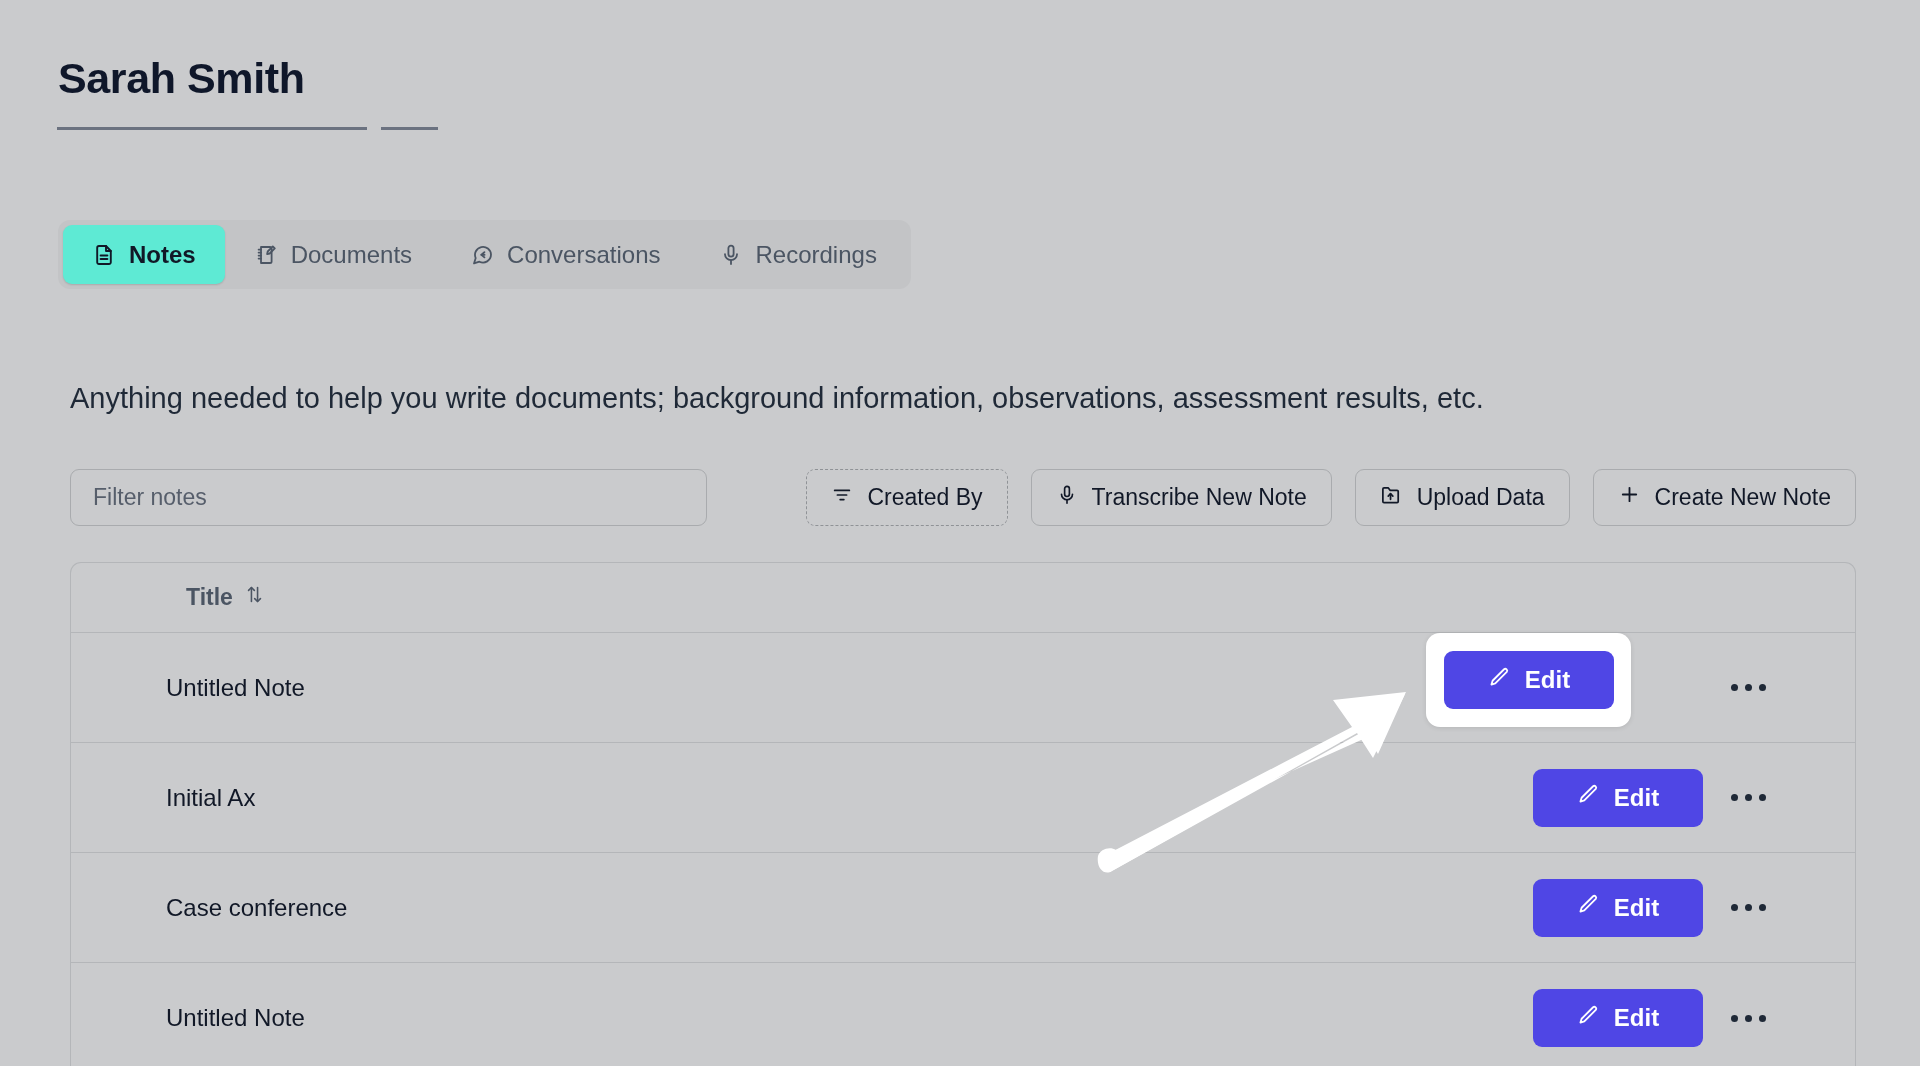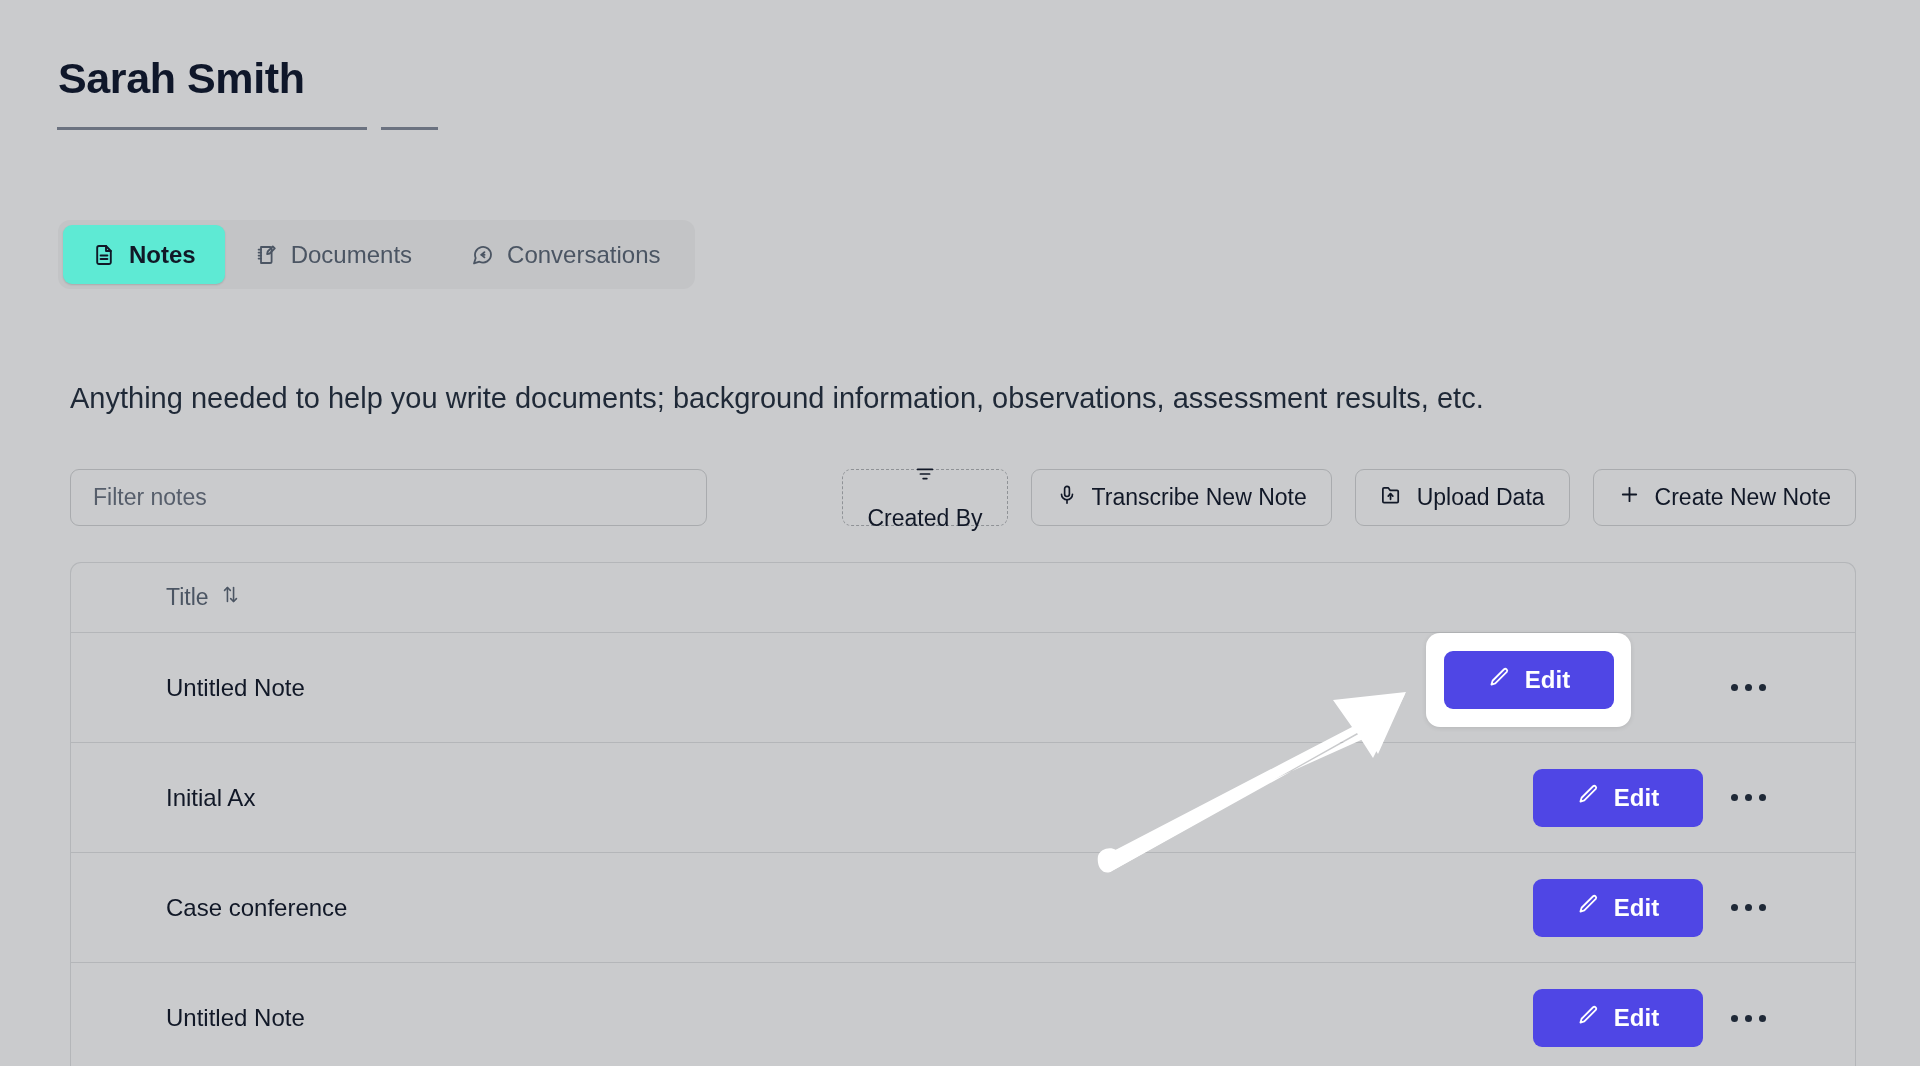--- a/index.html
+++ b/index.html
@@ -68,40 +68,41 @@
   .filter-input::placeholder { color: #565e6b; }
   .spacer { flex: 1 1 auto; }
   .act-btn {
     display: flex; align-items: center; justify-content: center;
     gap: 14px; height: 57px; padding: 0 24px;
     font-size: 23px; color: #111827; font-weight: 500;
     background: transparent; border: 1px solid #a9abae;
     border-radius: 9px; cursor: pointer; white-space: nowrap;
     font-family: "Liberation Sans", sans-serif;
   }
-  .act-btn.dashed { border-style: dashed; border-color: #8f9296; flex-direction: column; }
+  .act-btn.dashed { border-style: dashed; border-color: #8f9296; }
   .act-btn + .act-btn { margin-left: 23px; }
 
   
   .table {
     position: absolute; left: 70px; top: 562px;
     width: 1786px;
     border: 1px solid #b4b6b9;
     border-bottom: none;
     border-radius: 11px 11px 0 0;
     overflow: hidden;
   }
   .thead {
     height: 70px; display: flex; align-items: center;
     padding-left: 95px; border-bottom: 1px solid #b4b6b9;
   }
   .th-title {
     display: flex; align-items: center; gap: 11px;
-    font-size: 23px; color: #4b5563; font-weight: 400;
+    font-size: 23px; color: #4b5563; font-weight: 700;
     cursor: pointer;
+    margin-left: 20px;
   }
   .trow {
     height: 110px; display: flex; align-items: center;
     padding-left: 95px; padding-right: 62px;
     border-bottom: 1px solid #b4b6b9;
   }
   .trow:last-child { border-bottom: none; }
   .cell-title {
     font-size: 24px; color: #111827; font-weight: 500;
     flex: 1 1 auto;
@@ -180,20 +181,30 @@
       <span>
         <svg width="24" height="24" viewBox="0 0 24 24" fill="none" stroke="#4b5563" stroke-width="1.8" stroke-linecap="round" stroke-linejoin="round">
           <path d="M21 11.6a8 8 0 0 1-11.6 7.1L4 20.4l1.7-5.3A8 8 0 1 1 21 11.6z"></path>
           <path d="M14.4 9.2l-3 2.6 3 2.6"></path>
             <path d="M11.4 11.8h3.2"></path>
         </svg>
       </span>
       <span>Conversations</span>
     </div>
 
+    <div class="tab">
+      <span>
+        <svg width="24" height="24" viewBox="0 0 24 24" fill="none" stroke="#4b5563" stroke-width="1.8" stroke-linecap="round" stroke-linejoin="round">
+          <rect x="9.4" y="2.6" width="5.2" height="11" rx="2.6"></rect>
+          <path d="M6 11.2a6 6 0 0 0 12 0"></path>
+            <path d="M12 17.2V21"></path>
+        </svg>
+      </span>
+      <span>Recordings</span>
+    </div>
   </div>
 
   <div class="description">Anything needed to help you write documents; background information, observations, assessment results, etc.</div>
 
   <div class="actionbar">
 
     <input class="filter-input" type="text" placeholder="Filter notes" style="">
 
     <div class="spacer"></div>
 

